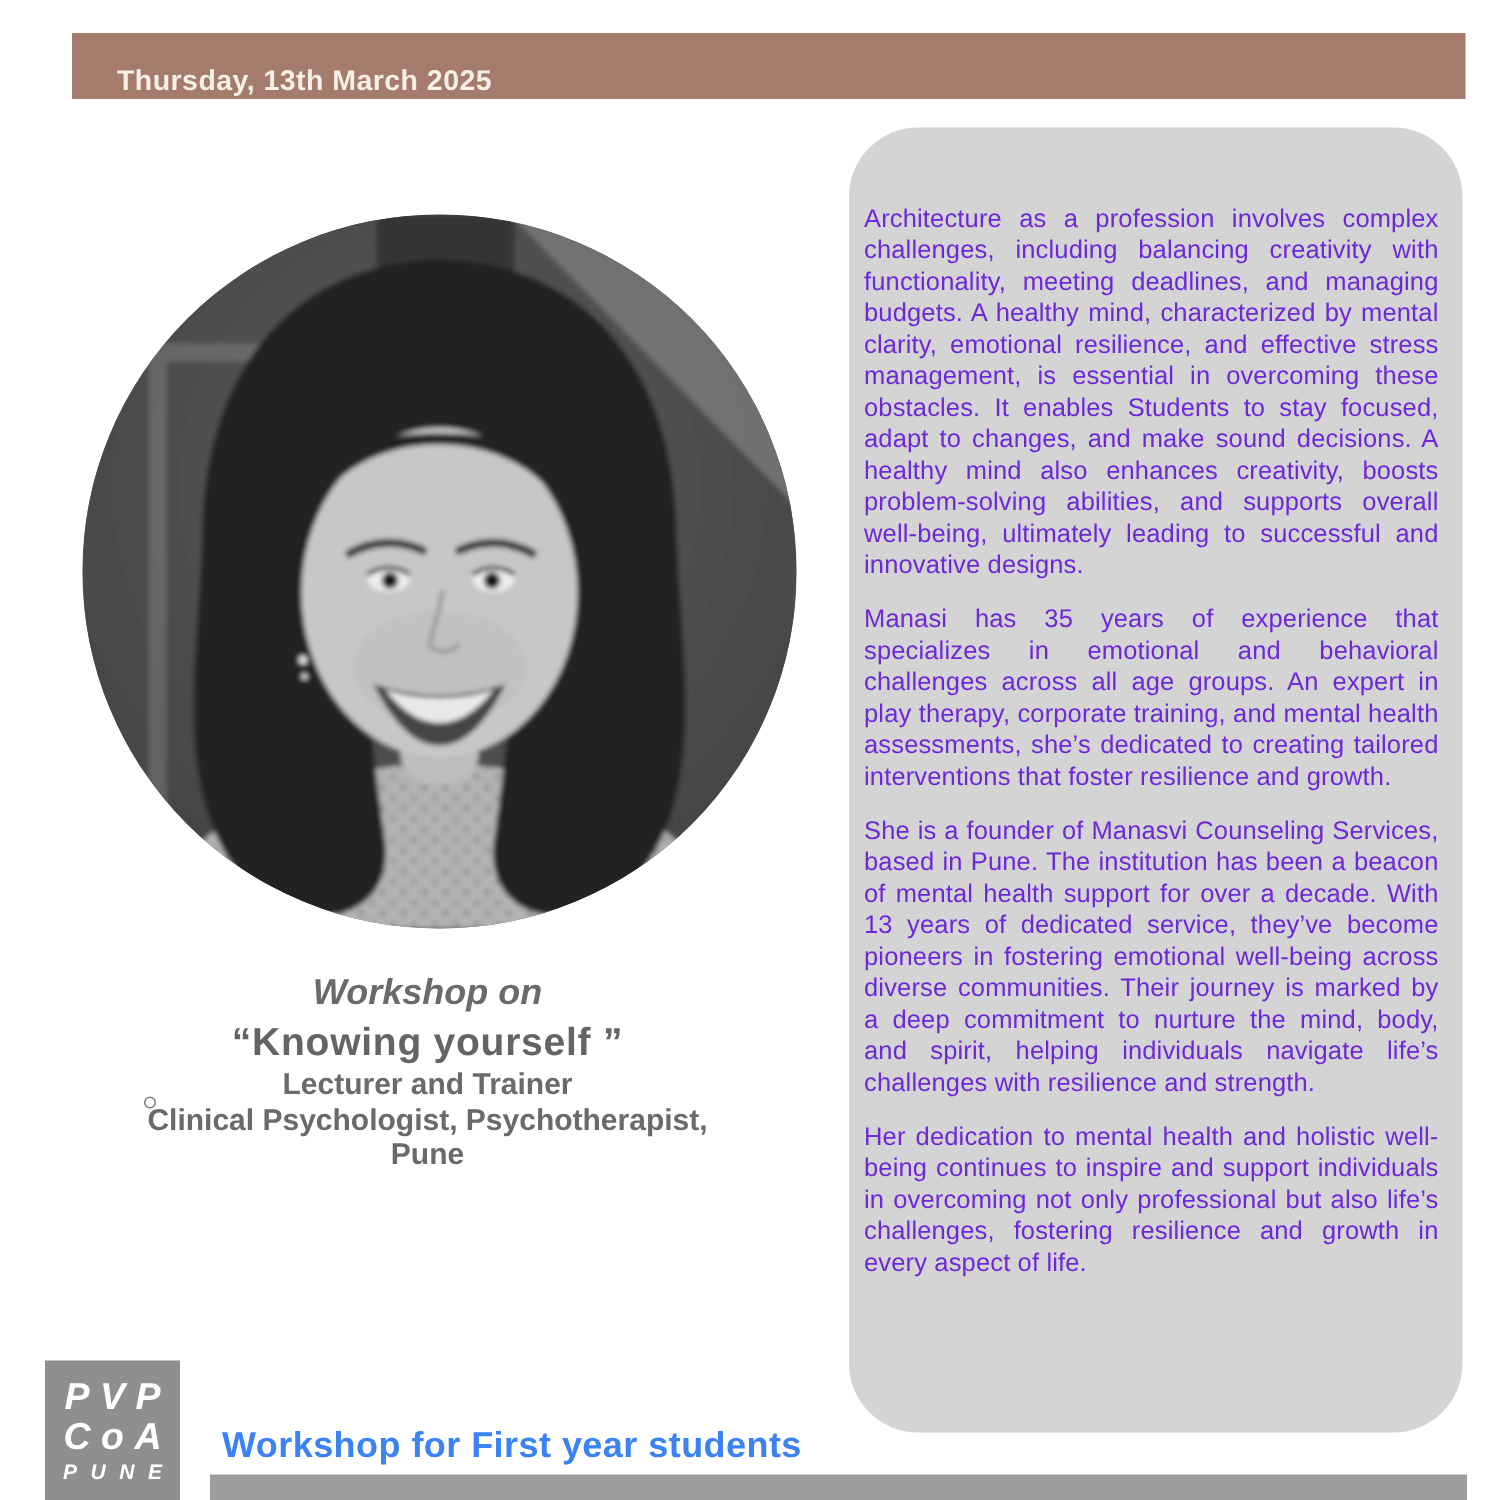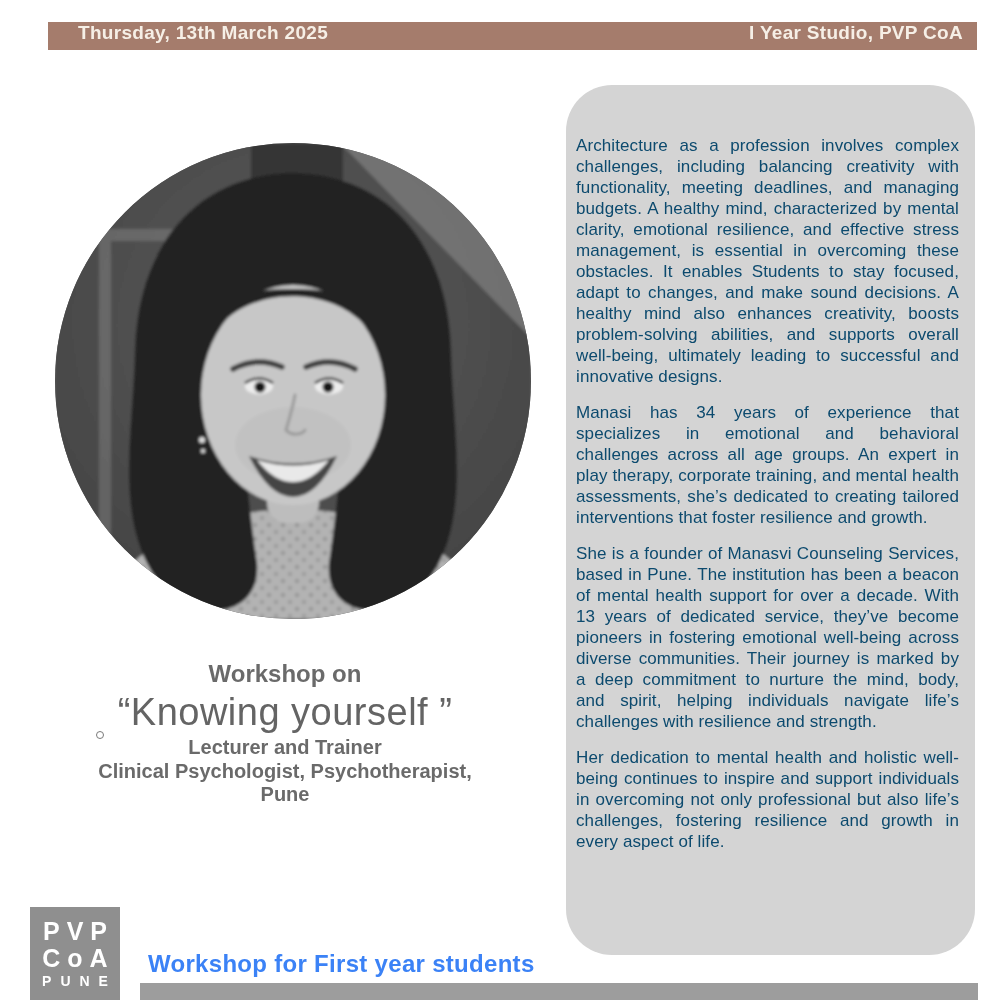--- a/index.html
+++ b/index.html
@@ -2,73 +2,72 @@
 <html><head>
 <meta charset="utf-8">
 <style>
   html,body{margin:0;padding:0;background:#ffffff;}
   .page{
     position:relative;width:1000px;height:1000px;background:#ffffff;overflow:hidden;
     font-family:"Liberation Sans",sans-serif;
   }
   
   .topbar{
-    position:absolute;left:48px;top:22px;width:929px;height:28px;background:#a57c6c;
-    color:#f6efe6;display:flex;align-items:flex-start;justify-content:space-between;
+    position:absolute;left:48px;top:22px;width:929px;height:44px;background:#a57c6c;
+    color:#f6efe6;display:flex;align-items:flex-end;justify-content:space-between;
     font-size:19px;font-weight:700;letter-spacing:.3px;padding:0 14px 0 30px;box-sizing:border-box;
   }
   .topbar span{white-space:nowrap;}
   
   .photo{
     position:absolute;left:55px;top:143px;width:476px;height:476px;border-radius:50%;
     overflow:hidden;background:#555;
   }
   
   .left-text{
     position:absolute;left:35px;top:644px;width:500px;text-align:center;color:#6a6a6a;
   }
-  .lt-workshop{font-size:24px;font-weight:700;margin:16px 0 3px;}
-  .lt-title{font-size:38px;font-weight:400;margin:0 0 2px;color:#646464;letter-spacing:.5px;}
+  .lt-workshop{font-size:24px;font-weight:700;margin:4px 0 3px;font-style:italic;}
+  .lt-title{font-size:26px;font-weight:700;margin:0 0 2px;color:#646464;letter-spacing:.5px;}
   .lt-by{font-size:23px;font-weight:700;margin:0 0 4px;}
   .lt-name{font-size:31px;font-weight:700;margin:0 0 6px;color:#616161;}
   .lt-cred{font-size:20px;font-weight:700;line-height:1.18;margin:0;color:#6a6a6a;}
   .ring{
     position:absolute;left:96px;top:731px;width:8px;height:8px;border:1.6px solid #7a7a7a;
     border-radius:50%;box-sizing:border-box;
   }
   
   .panel{
     position:absolute;left:566px;top:85px;width:409px;height:870px;background:#d4d4d4;
-    border-radius:46px;box-sizing:border-box;padding:50px 16px 20px 10px;color:#0c4a6e;
+    border-radius:46px;box-sizing:border-box;padding:50px 16px 20px 10px;color:#6d28d9;
   }
   .panel p{
     margin:0 0 15px;font-size:17px;line-height:21px;font-weight:500;text-align:justify;
     letter-spacing:.1px;
   }
   
   .logo{
     position:absolute;left:30px;top:907px;width:90px;height:93px;background:#8f8f8f;color:#ffffff;
-    display:flex;flex-direction:column;align-items:center;justify-content:center;line-height:1.05;
+    display:flex;flex-direction:column;align-items:center;justify-content:center;line-height:1.05;font-style:italic;
   }
   .logo-l1,.logo-l2{font-size:25px;font-weight:700;letter-spacing:7px;margin-left:7px;}
   .logo-l3{font-size:14px;font-weight:700;letter-spacing:9px;margin-left:9px;margin-top:3px;}
   .caption{
     position:absolute;left:148px;top:950px;font-size:24px;font-weight:600;color:#3b82f6;
     letter-spacing:.3px;white-space:nowrap;
   }
   .bottombar{position:absolute;left:140px;top:983px;width:838px;height:17px;background:#9d9d9d;}
 </style>
 </head>
 <body>
 
 <div class="page">
 
   <div class="topbar">
     <span>Thursday, 13th March 2025</span>
-    <span>I Year Studio, PVP CoA</span>
   </div>
 
   <div class="photo">
     <svg width="476" height="476" viewBox="0 0 476 476" xmlns="http://www.w3.org/2000/svg">
       <defs>
         <filter id="soft" x="-10%" y="-10%" width="120%" height="120%">
           <feGaussianBlur stdDeviation="1.7"></feGaussianBlur>
         </filter>
         <radialGradient id="bgg" cx="50%" cy="38%" r="80%">
           <stop offset="0%" stop-color="#5e5e5e"></stop>
@@ -123,21 +122,21 @@
   <div class="left-text">
     <p class="lt-workshop">Workshop on</p>
     <p class="lt-title">“Knowing yourself ”</p>
     <p class="lt-cred">Lecturer and Trainer</p>
     <p class="lt-cred">Clinical Psychologist, Psychotherapist,</p>
     <p class="lt-cred">Pune</p>
   </div>
 
   <div class="panel">
     <p>Architecture as a profession involves complex challenges, including balancing creativity with functionality, meeting deadlines, and managing budgets. A healthy mind, characterized by mental clarity, emotional resilience, and effective stress management, is essential in overcoming these obstacles. It enables Students to stay focused, adapt to changes, and make sound decisions. A healthy mind also enhances creativity, boosts problem-solving abilities, and supports overall well-being, ultimately leading to successful and innovative designs.</p>
-    <p>Manasi has 34 years of experience that specializes in emotional and behavioral challenges across all age groups. An expert in play therapy, corporate training, and mental health assessments, she’s dedicated to creating tailored interventions that foster resilience and growth.</p>
+    <p>Manasi has 35 years of experience that specializes in emotional and behavioral challenges across all age groups. An expert in play therapy, corporate training, and mental health assessments, she’s dedicated to creating tailored interventions that foster resilience and growth.</p>
     <p>She is a founder of Manasvi Counseling Services, based in Pune. The institution has been a beacon of mental health support for over a decade. With 13 years of dedicated service, they’ve become pioneers in fostering emotional well-being across diverse communities. Their journey is marked by a deep commitment to nurture the mind, body, and spirit, helping individuals navigate life’s challenges with resilience and strength.</p>
     <p>Her dedication to mental health and holistic well-being continues to inspire and support individuals in overcoming not only professional but also life’s challenges, fostering resilience and growth in every aspect of life.</p>
   </div>
 
   <div class="logo">
     <span class="logo-l1">PVP</span>
     <span class="logo-l2">CoA</span>
     <span class="logo-l3">PUNE</span>
   </div>
   <div class="caption">Workshop for First year students</div>

